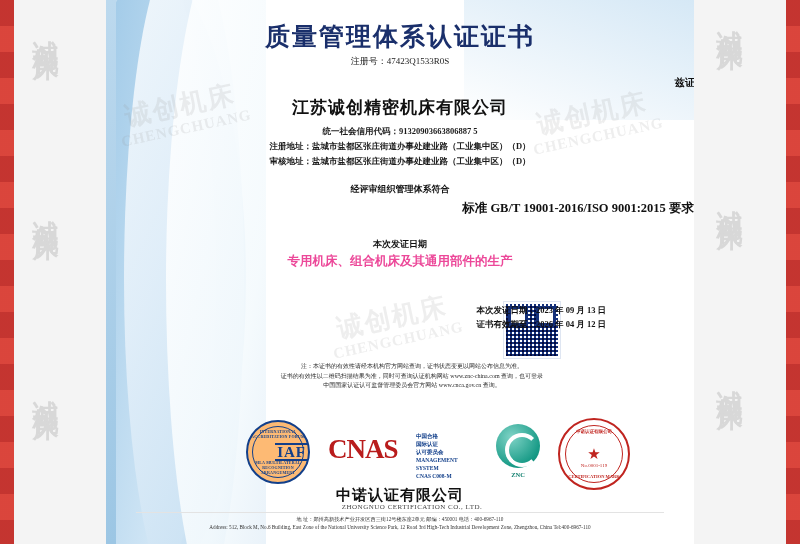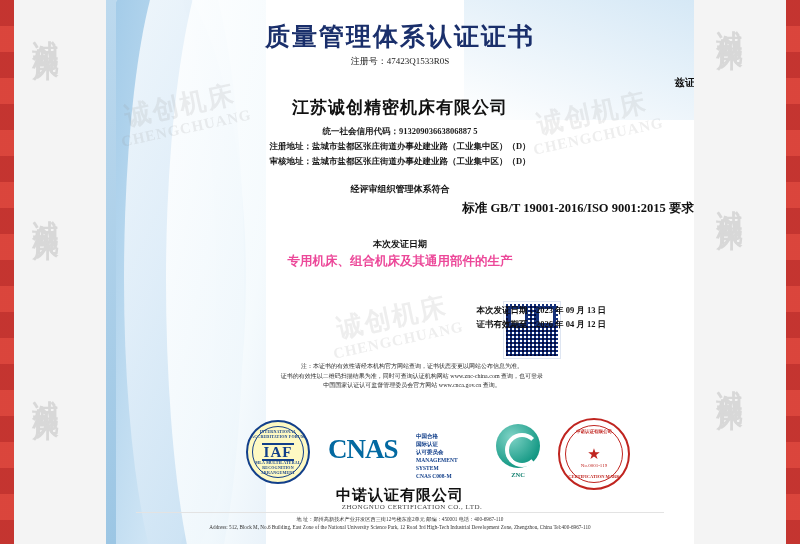--- a/index.html
+++ b/index.html
@@ -289,24 +289,24 @@
     height: 70px;
   }
   .logo {
     position: absolute;
   }
   
   .iaf {
     left: 140px; top: 2px;
     width: 64px; height: 64px;
     border-radius: 50%;
-    background: #fef9c3;
+    background: #fdba74;
     border: 2px solid #123f8a;
     box-sizing: border-box;
-    display: flex; align-items: center; justify-content: center;
+    display: flex; align-items: flex-end; justify-content: center;
     flex-direction: column;
   }
   .iaf .ring {
     position: absolute;
     left: 4px; top: 4px; right: 4px; bottom: 4px;
     border-radius: 50%;
     border: 1px solid #123f8a;
   }
   .iaf .word {
     font-size: 15px; font-weight: bold; color: #123f8a; letter-spacing: 1px;
@@ -321,21 +321,21 @@
   }
   .iaf .mlatop { top: 7px; }
   .iaf .mlabot { bottom: 7px; }
   
   .cnas {
     left: 222px; top: 14px;
     width: 140px; height: 40px;
   }
   .cnas .mark {
     position: absolute; left: 0; top: 2px;
-    font-size: 27px; font-weight: bold; color: #0369a1; letter-spacing: -1px;
+    font-size: 27px; font-weight: bold; color: #b91c1c; letter-spacing: -1px;
   }
   .cnas .txt {
     position: absolute; left: 88px; top: 0;
     font-size: 5.5px; line-height: 8px; color: #123f8a; font-weight: bold;
   }
   
   .znc {
     left: 382px; top: 6px;
     width: 60px; height: 58px;
     display: flex; flex-direction: column; align-items: center;

